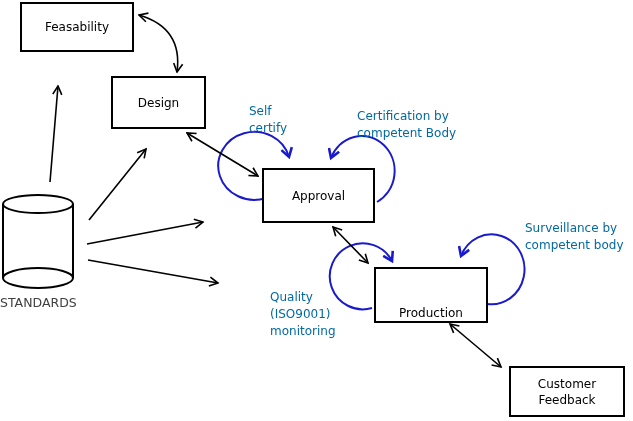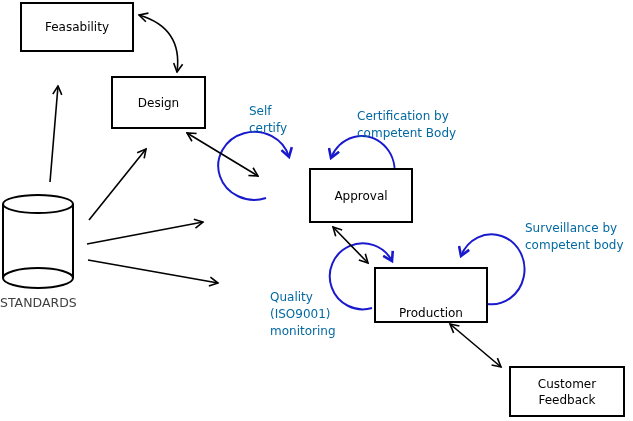--- a/index.html
+++ b/index.html
@@ -62,21 +62,21 @@
   </svg>
 
   <div class="node" style="left:20px; top:2px; width:114px; height:50px;">
     <span class="inner">Feasability</span>
   </div>
 
   <div class="node" style="left:111px; top:76px; width:95px; height:53px;">
     <span class="inner">Design</span>
   </div>
 
-  <div class="node" style="left:262px; top:168px; width:104px; height:55px;margin-left:47px;">
+  <div class="node" style="left:262px; top:168px; width:113px; height:55px;">
     <span class="inner">Approval</span>
   </div>
 
   <div class="node" style="left:374px; top:267px; width:114px; height:56px;align-items:flex-end;">
     <span class="inner">Production</span>
   </div>
 
   <div class="node" style="left:503px; top:366px; width:116px; height:51px;margin-left:6px;">
     <span class="inner" style="width:80px;">Customer Feedback</span>
   </div>

